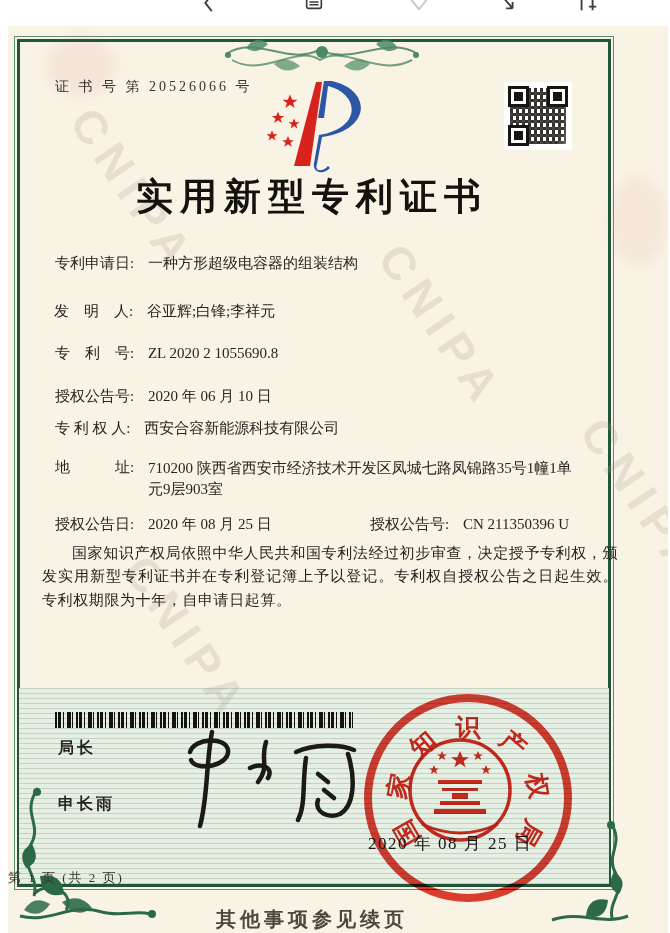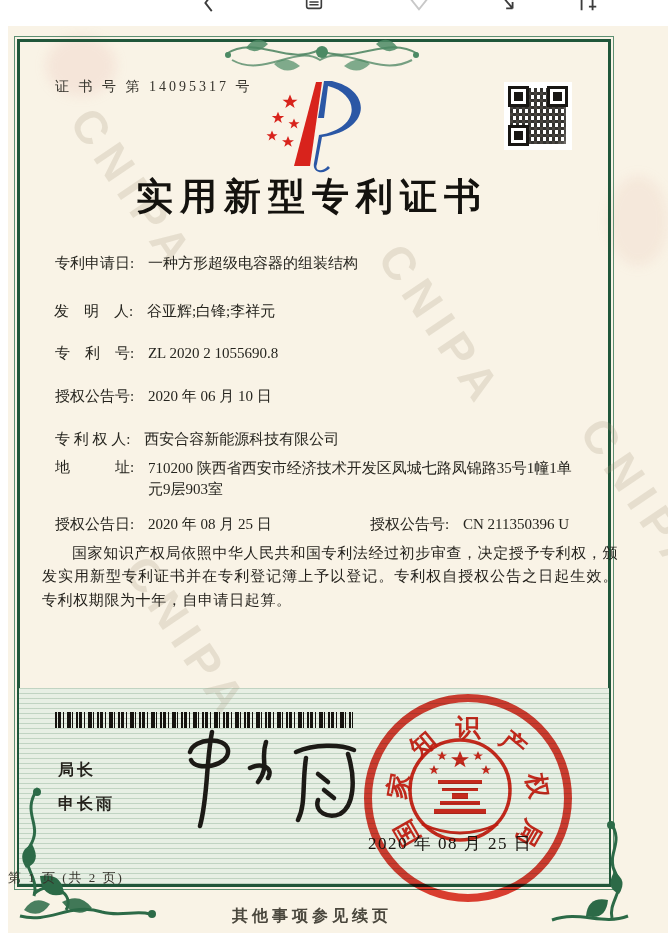--- a/index.html
+++ b/index.html
@@ -52,21 +52,21 @@
 
   #signature{left:170px;top:696px;width:190px;height:115px;z-index:5;}
 
   #seal{left:356px;top:668px;width:192px;height:192px;border-radius:50%;
     border:8px solid rgba(219,37,24,.88);mix-blend-mode:multiply;z-index:4;}
   .seal-ch{position:absolute;width:30px;height:30px;text-align:center;line-height:30px;
     font-size:25px;font-weight:bold;color:rgba(216,33,20,.95);}
   #seal-date{left:360px;top:806px;font-size:17px;letter-spacing:1.5px;color:#16140f;z-index:6;white-space:nowrap;}
 
   #page-num{left:0;top:843px;width:608px;text-align:left;font-size:13px;letter-spacing:2px;color:#35332b;z-index:4;}
-  #footer-note{left:0;top:880px;width:608px;text-align:center;font-size:16px;font-weight:bold;
+  #footer-note{left:0;top:880px;width:608px;text-align:center;font-size:20px;font-weight:bold;
     letter-spacing:4px;color:#4a473d;z-index:4;}
 
   .orn{z-index:2;}
   #qr{left:496px;top:56px;width:62px;height:62px;background:#fff;padding:3px;z-index:3;}
   #qr .grid{position:absolute;left:6px;top:6px;width:56px;height:56px;
     background-image:repeating-linear-gradient(90deg,#181613 0 3px,rgba(0,0,0,0) 3px 6px),
       repeating-linear-gradient(0deg,#181613 0 3px,rgba(0,0,0,0) 3px 7px);
     background-blend-mode:screen;opacity:.88;
     -webkit-mask-image:radial-gradient(circle at 30% 60%,#000 0 70%,rgba(0,0,0,.55) 100%);}
   .finder{position:absolute;width:15px;height:15px;border:3px solid #181613;background:#fff;}
@@ -162,21 +162,21 @@
           <path d="M8 98 C34 108 56 92 84 102"></path>
         </g>
         <g fill="#2c6a47">
           <path d="M22 54 q-14 8 -5 22 q14 -6 5 -22Z"></path>
           <path d="M28 82 q20 -4 22 16 q-20 5 -22 -16Z"></path>
           <circle cx="25" cy="7" r="4"></circle>
         </g>
       </g>
     </svg>
 
-    <div id="cert-no" class="abs">证 书 号 第 14095317 号</div>
+    <div id="cert-no" class="abs">证 书 号 第 20526066 号</div>
 
     <div id="qr" class="abs">
       <div class="grid"></div>
       <span class="finder" style="left:4px;top:4px"></span>
       <span class="finder" style="right:4px;top:4px"></span>
       <span class="finder" style="left:4px;bottom:4px"></span>
     </div>
 
     <svg class="abs" style="left:242px;top:52px;z-index:3" width="130" height="96" viewBox="0 0 130 96">
       <defs>
@@ -204,42 +204,42 @@
       <span class="val">谷亚辉;白锋;李祥元</span>
     </div>
     <div class="row" style="left:47px;top:318px">
       <span class="lab">专　利　号:</span>
       <span class="val">ZL 2020 2 1055690.8</span>
     </div>
     <div class="row" style="left:47px;top:361px">
       <span class="lab">授权公告号:</span>
       <span class="val">2020 年 06 月 10 日</span>
     </div>
-    <div class="row" style="left:47px;top:404px">
+    <div class="row" style="left:47px;top:393px">
       <span class="lab">专 利 权 人:</span>
       <span class="val">西安合容新能源科技有限公司</span>
     </div>
     <div class="row" id="addr-row" style="left:47px;top:432px">
       <span class="lab">地　　　址:</span>
       <span class="val">710200 陕西省西安市经济技术开发区凤城七路凤锦路35号1幢1单元9层903室</span>
     </div>
     <div class="row" style="left:47px;top:489px">
       <span class="lab">授权公告日:</span>
       <span class="val">2020 年 08 月 25 日</span>
     </div>
     <div class="row" style="left:362px;top:489px">
       <span class="lab">授权公告号:</span>
       <span class="val">CN 211350396 U</span>
     </div>
 
     <div class="para" style="top:516px">国家知识产权局依照中华人民共和国专利法经过初步审查，决定授予专利权，颁发实用新型专利证书并在专利登记簿上予以登记。专利权自授权公告之日起生效。专利权期限为十年，自申请日起算。</div>
 
     <div id="barcode" class="abs"></div>
 
-    <div class="director" style="top:734px">局长</div>
+    <div class="director" style="top:712px">局长</div>
     <div class="director" style="top:768px">申长雨</div>
 
     <svg id="signature" class="abs" viewBox="0 0 190 115">
       <g fill="none" stroke="#1c1a16" stroke-width="4.5" stroke-linecap="round">
         <path d="M34 10 C28 40 30 75 22 104"></path>
         <path d="M12 30 C16 16 48 14 50 28 C52 44 18 50 13 38"></path>
         <path d="M88 20 C82 38 92 44 80 60"></path>
         <path d="M72 46 C84 40 96 46 90 56"></path>
         <path d="M118 30 C136 22 162 22 176 28"></path>
         <path d="M128 36 C124 62 128 82 120 98"></path>

